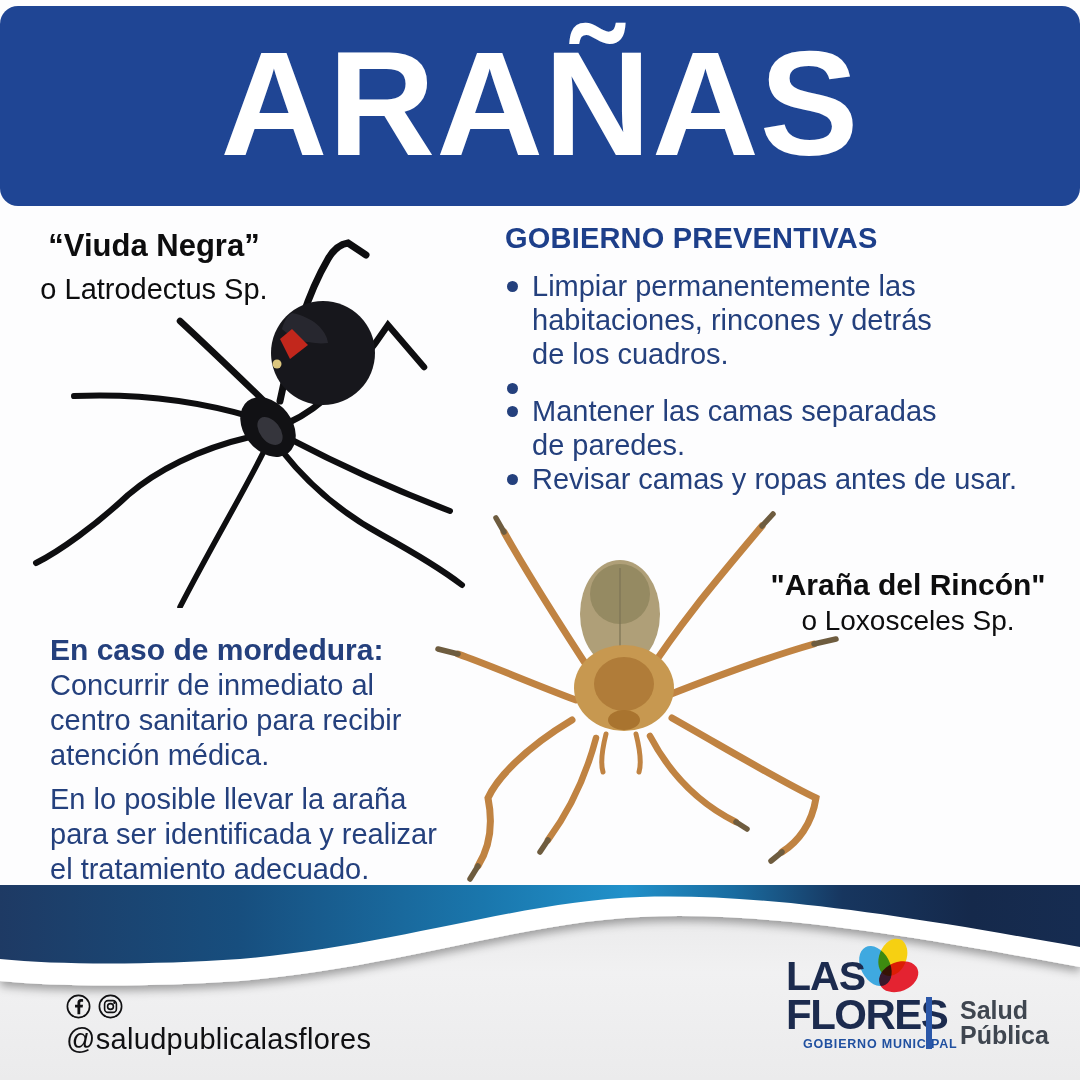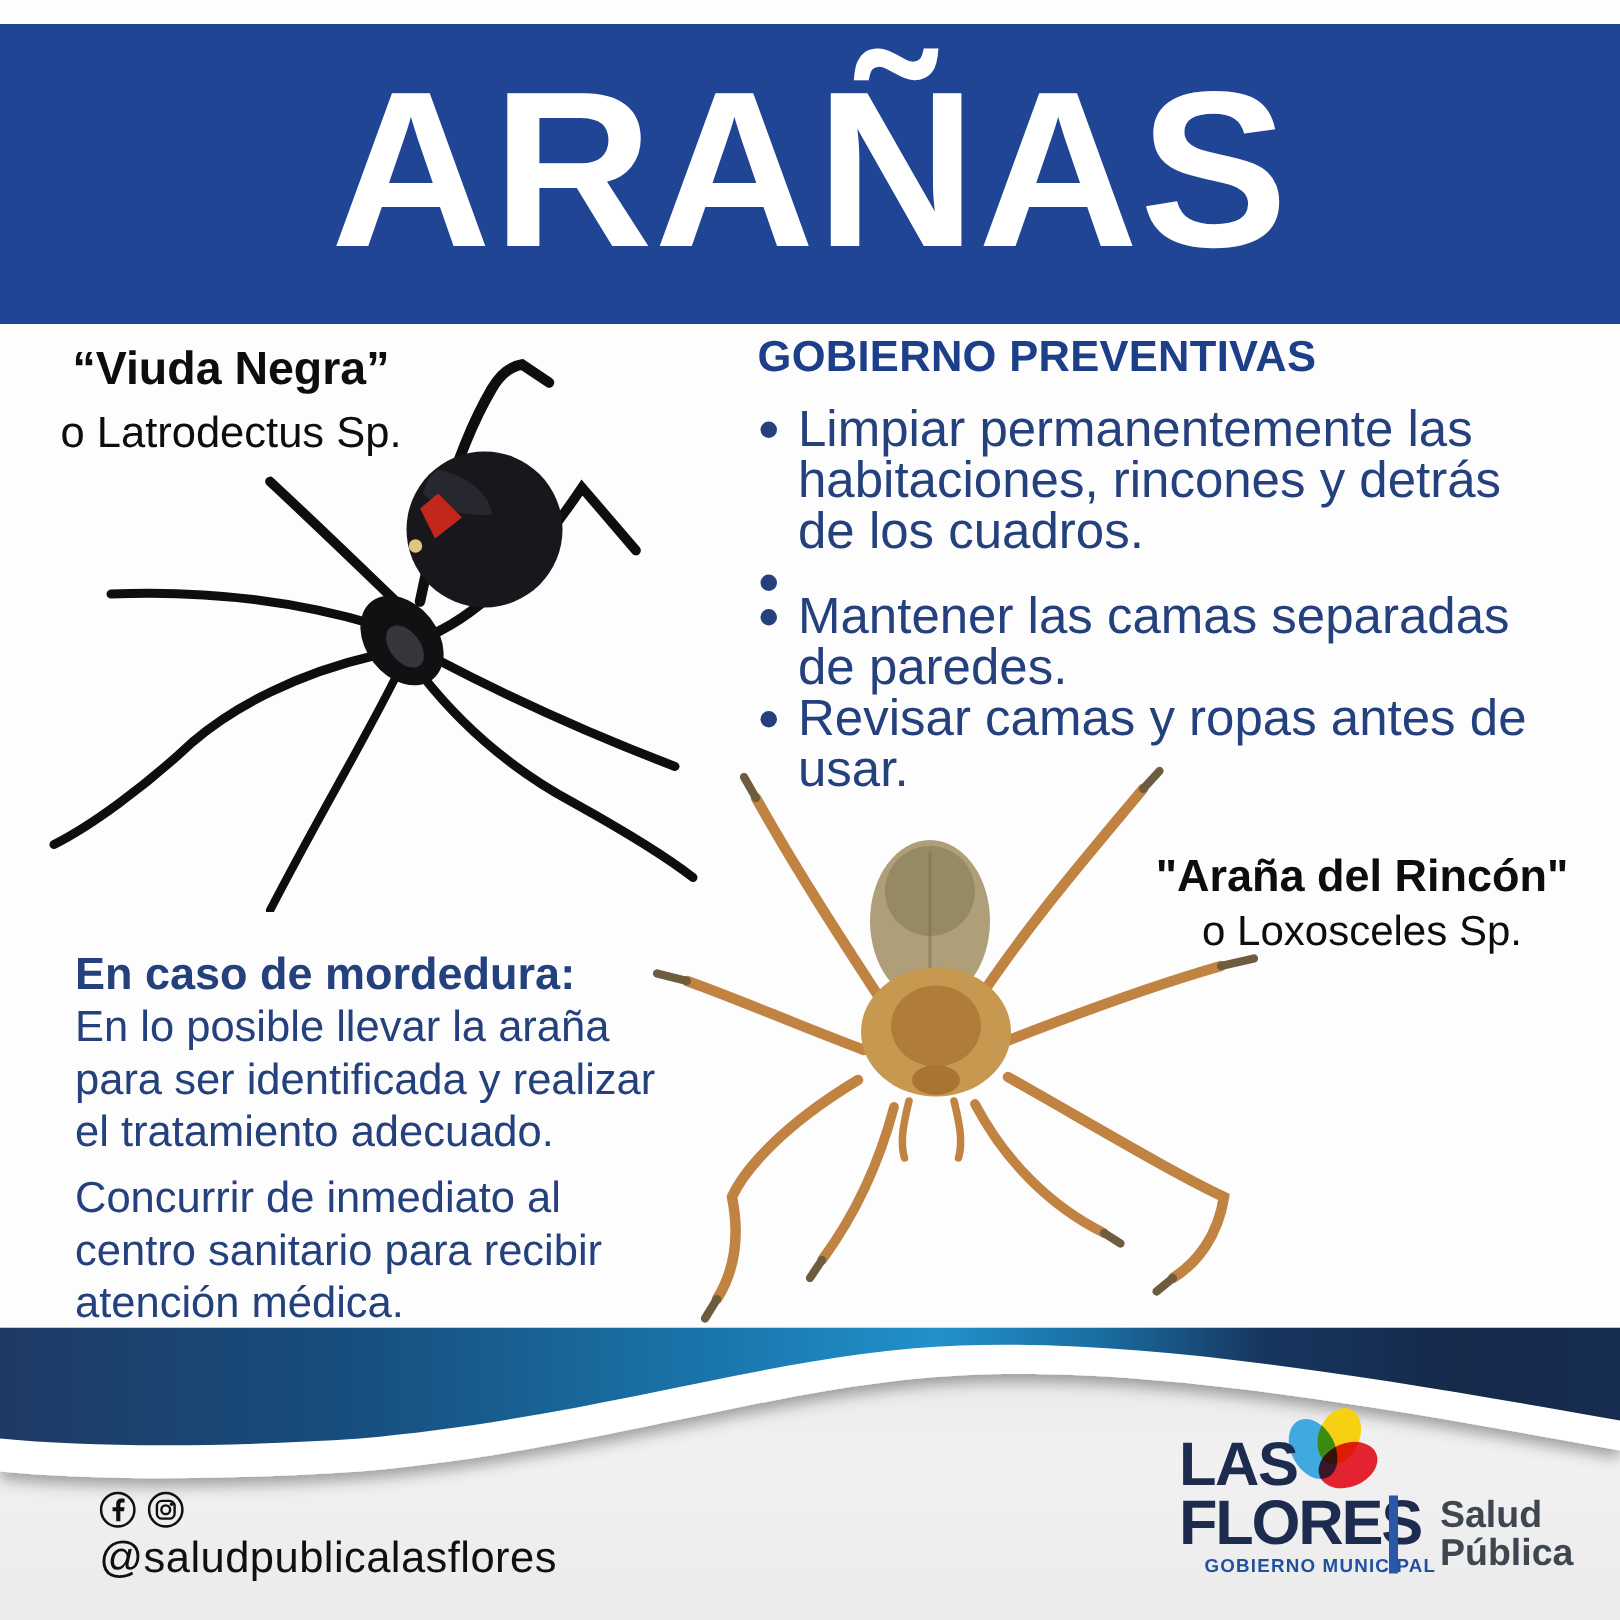--- a/index.html
+++ b/index.html
@@ -4,22 +4,22 @@
 <style>
   * { margin:0; padding:0; box-sizing:border-box; }
   html,body { background:#888; }
   .poster {
     position:relative; width:1080px; height:1080px;
     background:#fdfdfe; overflow:hidden;
     font-family:"Liberation Sans", sans-serif;
   }
   
   .header-band {
-    position:absolute; left:0; top:16px; width:1080px; height:200px;
-    background:#1f4594; display:flex; align-items:center; justify-content:center;
+    position:absolute; left:0; top:6px; width:1080px; height:200px;
+    background:#1f4594; display:flex; align-items:center; justify-content:center;border-radius:18px;
   }
   .poster-title {
     color:#ffffff; font-size:148px; font-weight:800; letter-spacing:1px;
     line-height:1; transform:translateY(-2px);
   }
   
   .spider-label { position:absolute; text-align:center; color:#0d0d0e; }
   .spider-label .name { font-weight:bold; }
   .widow-label { left:16px; top:228px; width:276px; }
   .widow-label .name { font-size:31px; }
@@ -32,21 +32,21 @@
   .preventive h2 {
     color:#1d3f8a; font-size:29px; font-weight:bold; letter-spacing:.2px;
     margin-bottom:14px;
   }
   .preventive ul { list-style:none; }
   .preventive li { display:flex; align-items:flex-start; }
   .bullet-dot {
     flex:0 0 auto; width:11px; height:11px; border-radius:50%;
     background:#24407d; margin:12px 14px 0 2px;
   }
-  .bullet-text { color:#24407d; font-size:34px; line-height:34px; }
+  .bullet-text { color:#24407d; font-size:29px; line-height:34px; }
   .bullet-text span { display:block; }
   
   .bite { position:absolute; left:50px; top:632px; width:410px; color:#24407d; }
   .bite h3 { font-size:30px; font-weight:bold; line-height:35px; }
   .bite p { font-size:29px; line-height:35px; margin-top:1px; }
   .bite p + p { margin-top:9px; }
   .bite p span { display:block; }
   
   .widow-art { position:absolute; left:30px; top:233px; width:450px; height:375px; }
   .recluse-art { position:absolute; left:400px; top:498px; width:480px; height:390px; }
@@ -163,28 +163,28 @@
   </svg>
 
   <div class="spider-label recluse-label">
     <div class="name">"Araña del Rincón"</div>
     <div class="latin">o Loxosceles Sp.</div>
   </div>
 
   <section class="bite">
     <h3>En caso de mordedura:</h3>
     <p>
+      <span>Concurrir de inmediato al</span>
+      <span>centro sanitario para recibir</span>
+      <span>atención médica.</span>
+    </p>
+    <p>
       <span>En lo posible llevar la araña</span>
       <span>para ser identificada y realizar</span>
       <span>el tratamiento adecuado.</span>
-    </p>
-    <p>
-      <span>Concurrir de inmediato al</span>
-      <span>centro sanitario para recibir</span>
-      <span>atención médica.</span>
     </p>
   </section>
 
   <svg class="footer-wave" viewBox="0 0 1080 195" preserveAspectRatio="none">
     <defs>
       <linearGradient id="grayGrad" x1="0" y1="0" x2="0" y2="1">
         <stop offset="0" stop-color="#e7e7e8"></stop>
         <stop offset="0.45" stop-color="#f1f1f2"></stop>
         <stop offset="1" stop-color="#ebebec"></stop>
       </linearGradient>

